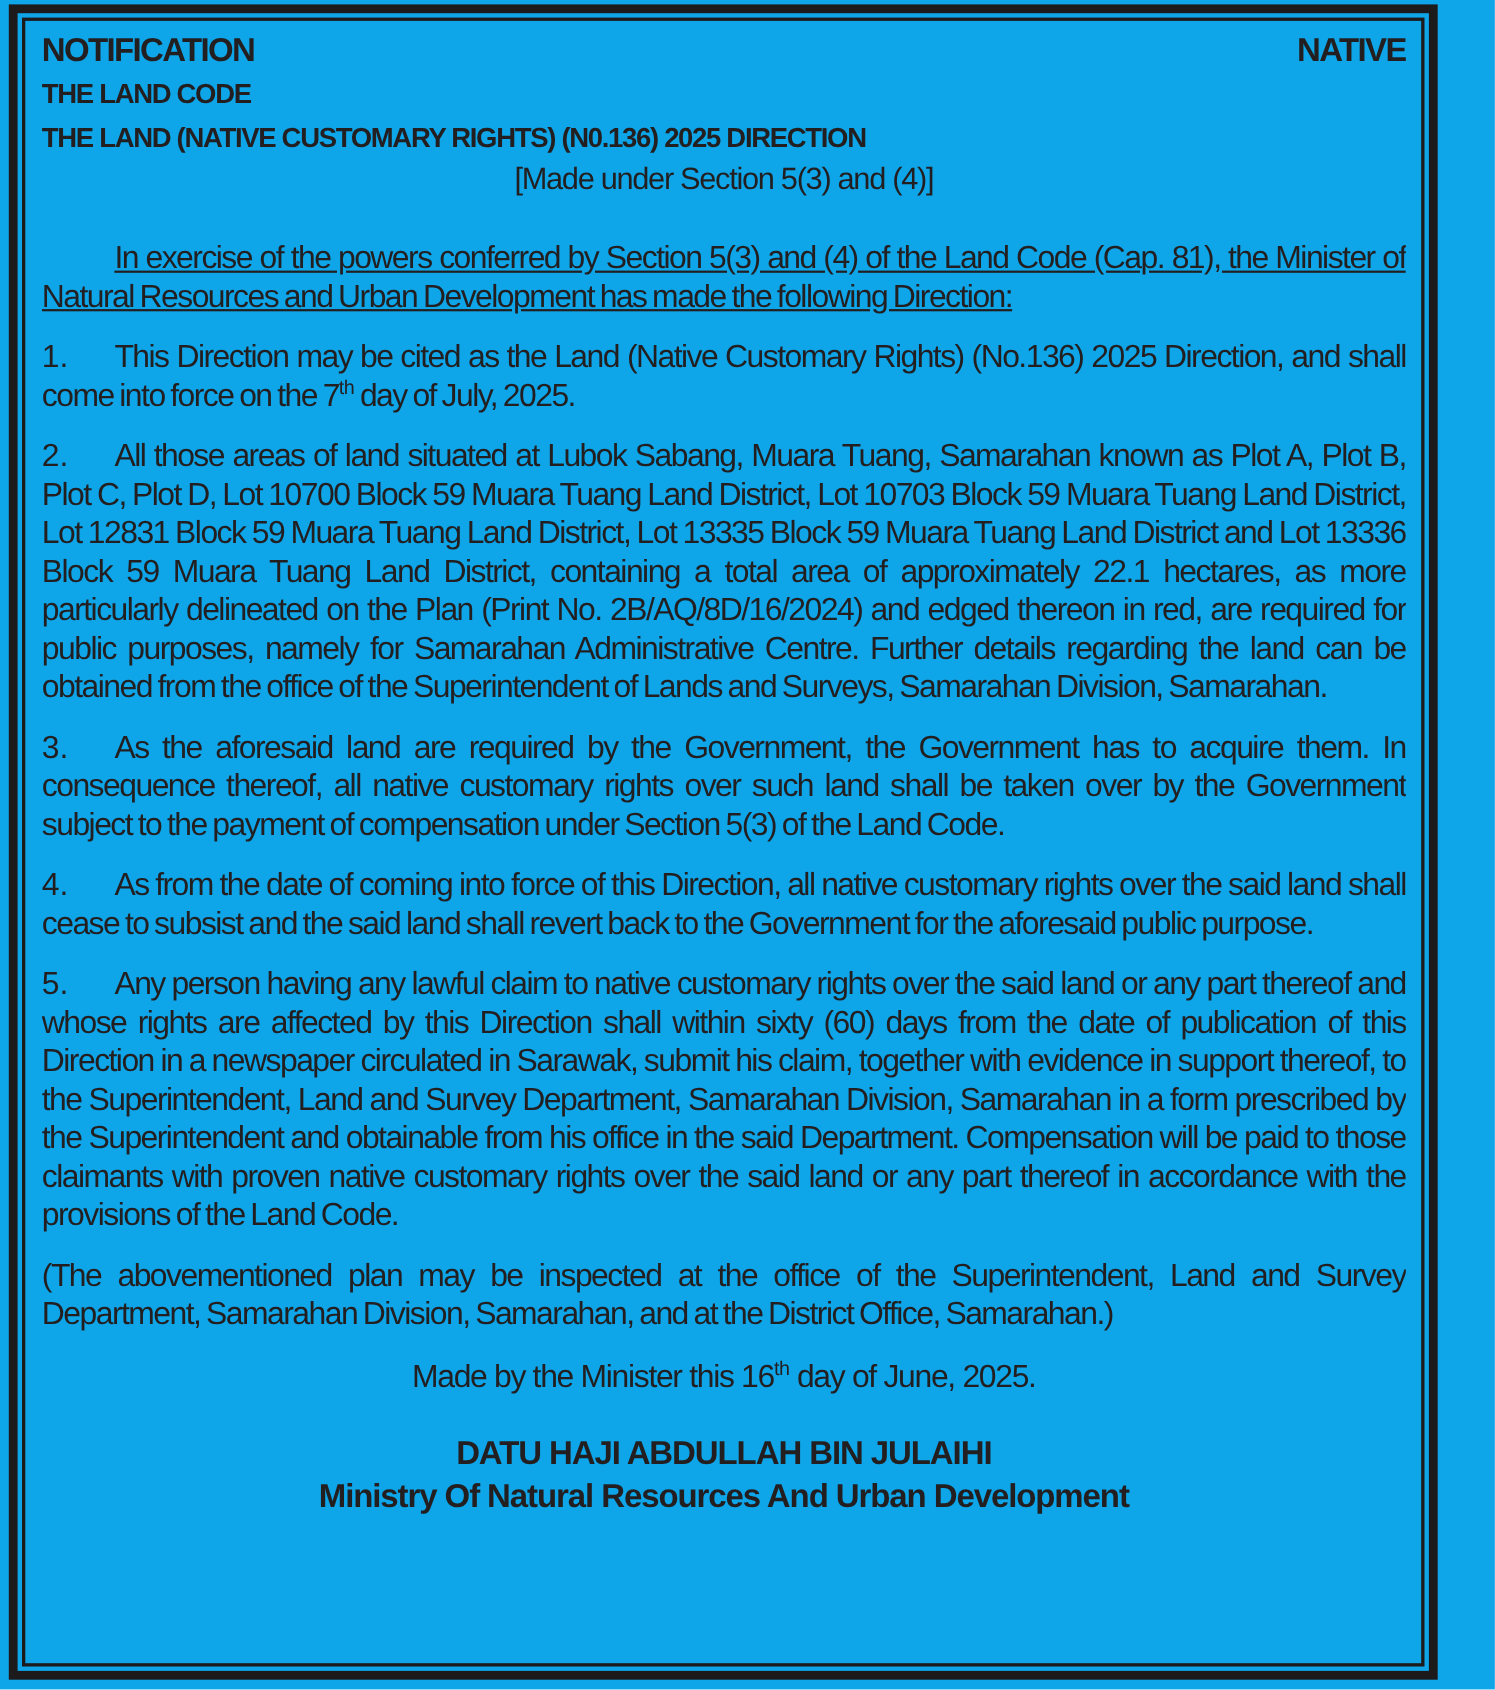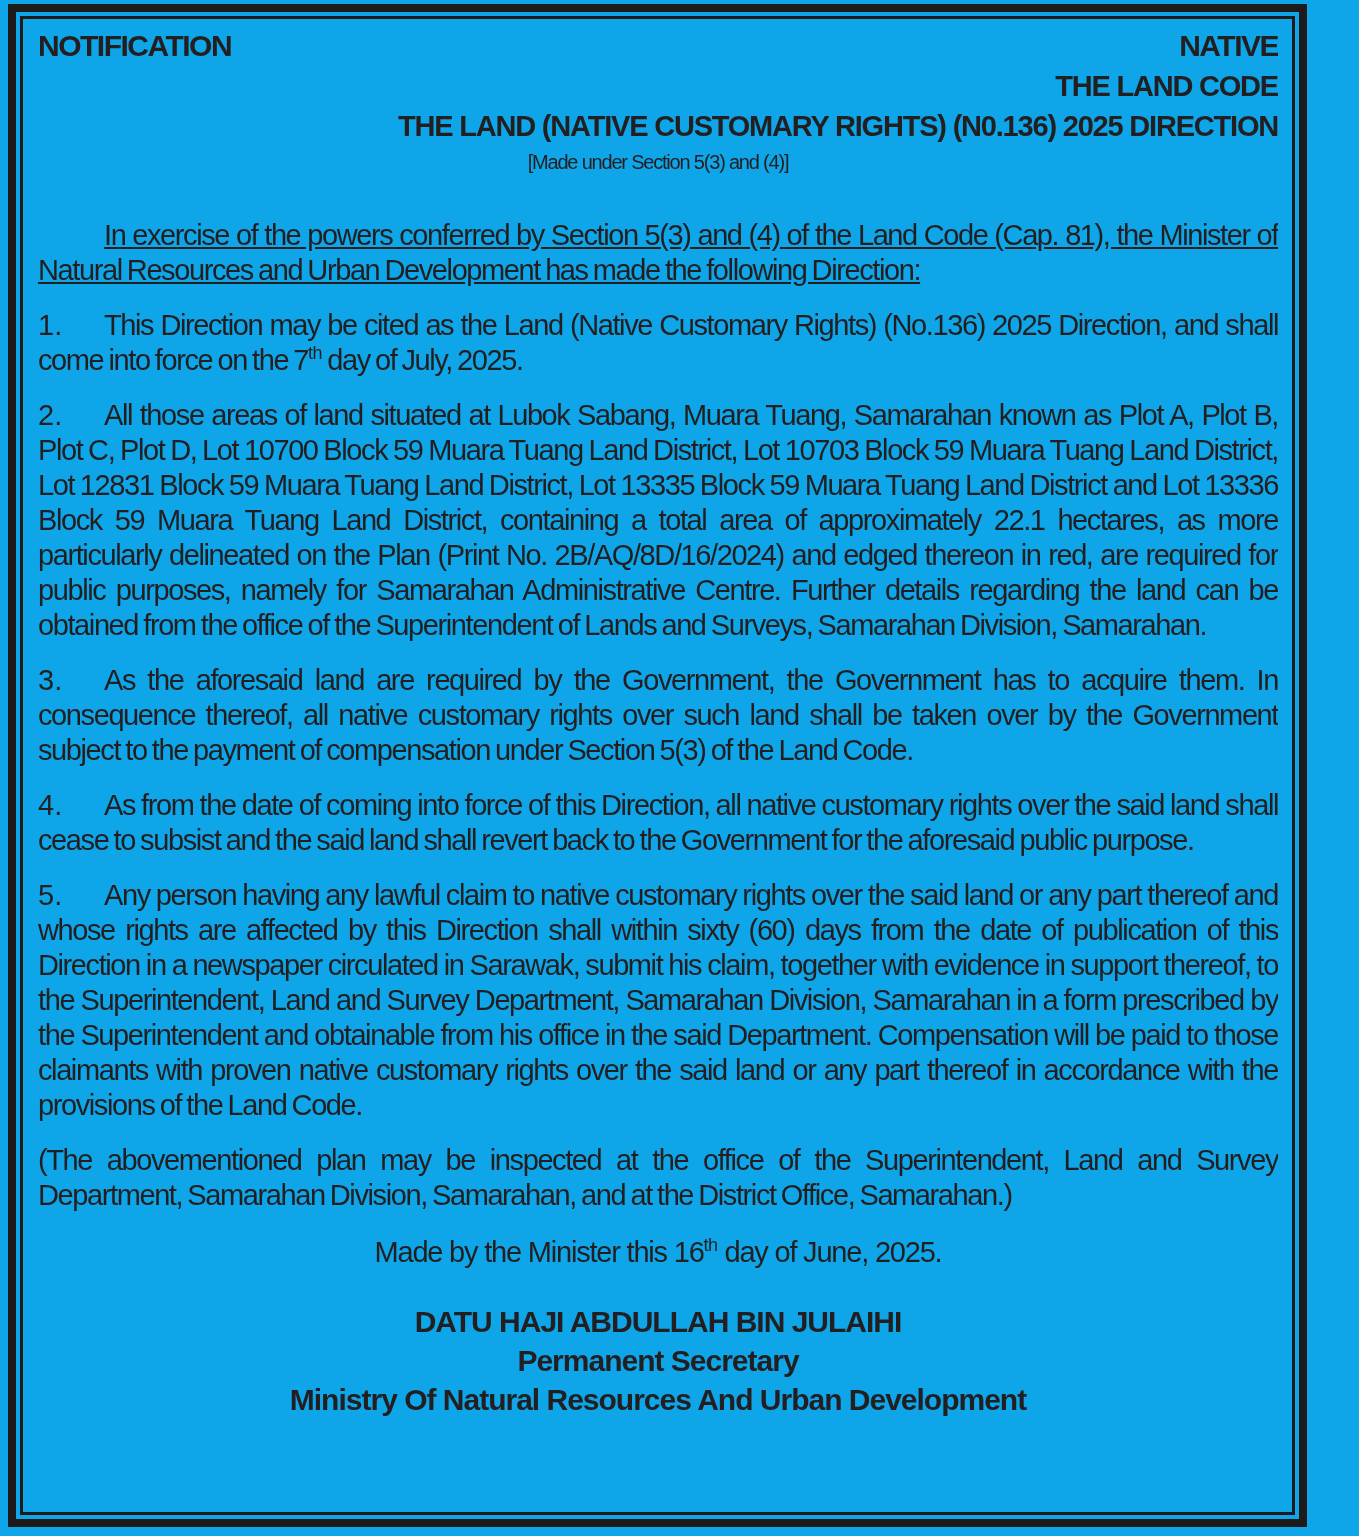--- a/index.html
+++ b/index.html
@@ -45,30 +45,30 @@
   .masthead {
     display: flex;
     justify-content: space-between;
     align-items: baseline;
     font-weight: bold;
     font-size: 30px;
     letter-spacing: -1.5px;
     padding-top: 2px;
   }
   .title1, .title2 {
-    text-align: right;
+    text-align: left;
     font-weight: bold;
-    font-size: 29px;
+    font-size: 25px;
     letter-spacing: -1.2px;
     margin-top: 6px;
     line-height: 34px;
   }
   .title3 {
     text-align: center;
-    font-size: 20px;
+    font-size: 28px;
     letter-spacing: -1.2px;
     margin-top: 3px;
     line-height: 33px;
   }
   .intro { margin-top: 39px; text-indent: 66px; text-decoration: underline; }
   .para  { margin-top: 20px; }
   .note  { margin-top: 20px; }
   .num   { display: inline-block; width: 66px; letter-spacing: 0; }
   .made-by {
     margin-top: 22px;
@@ -120,20 +120,19 @@
         <p class="bodytext para"><span class="num">4.</span><span>As from the date of coming into force of this Direction, all native customary rights over the said land shall cease to subsist and the said land shall revert back to the Government for the aforesaid public purpose.</span></p>
 
         <p class="bodytext para"><span class="num">5.</span><span>Any person having any lawful claim to native customary rights over the said land or any part thereof and whose rights are affected by this Direction shall within sixty (60) days from the date of publication of this Direction in a newspaper circulated in Sarawak, submit his claim, together with evidence in support thereof, to the Superintendent, Land and Survey Department, Samarahan Division, Samarahan in a form prescribed by  the Superintendent and obtainable from his office in the said Department. Compensation will be paid to those claimants with proven native customary rights over the said land or any part thereof in accordance with the provisions of the Land Code.</span></p>
 
         <p class="bodytext note">(The abovementioned plan may be inspected at  the office of the Superintendent, Land and Survey Department, Samarahan Division, Samarahan, and at the District Office, Samarahan.)</p>
 
         <p class="made-by"><span>Made by the Minister this 16</span><sup>th</sup><span> day of June, 2025.</span></p>
 
         <div class="signature">
           <div>DATU HAJI ABDULLAH BIN JULAIHI</div>
-          <div>Permanent Secretary</div>
           <div>Ministry Of Natural Resources And Urban Development</div>
         </div>
 
       </div>
     </div>
   </div>
 </div>
 
 </body></html>

